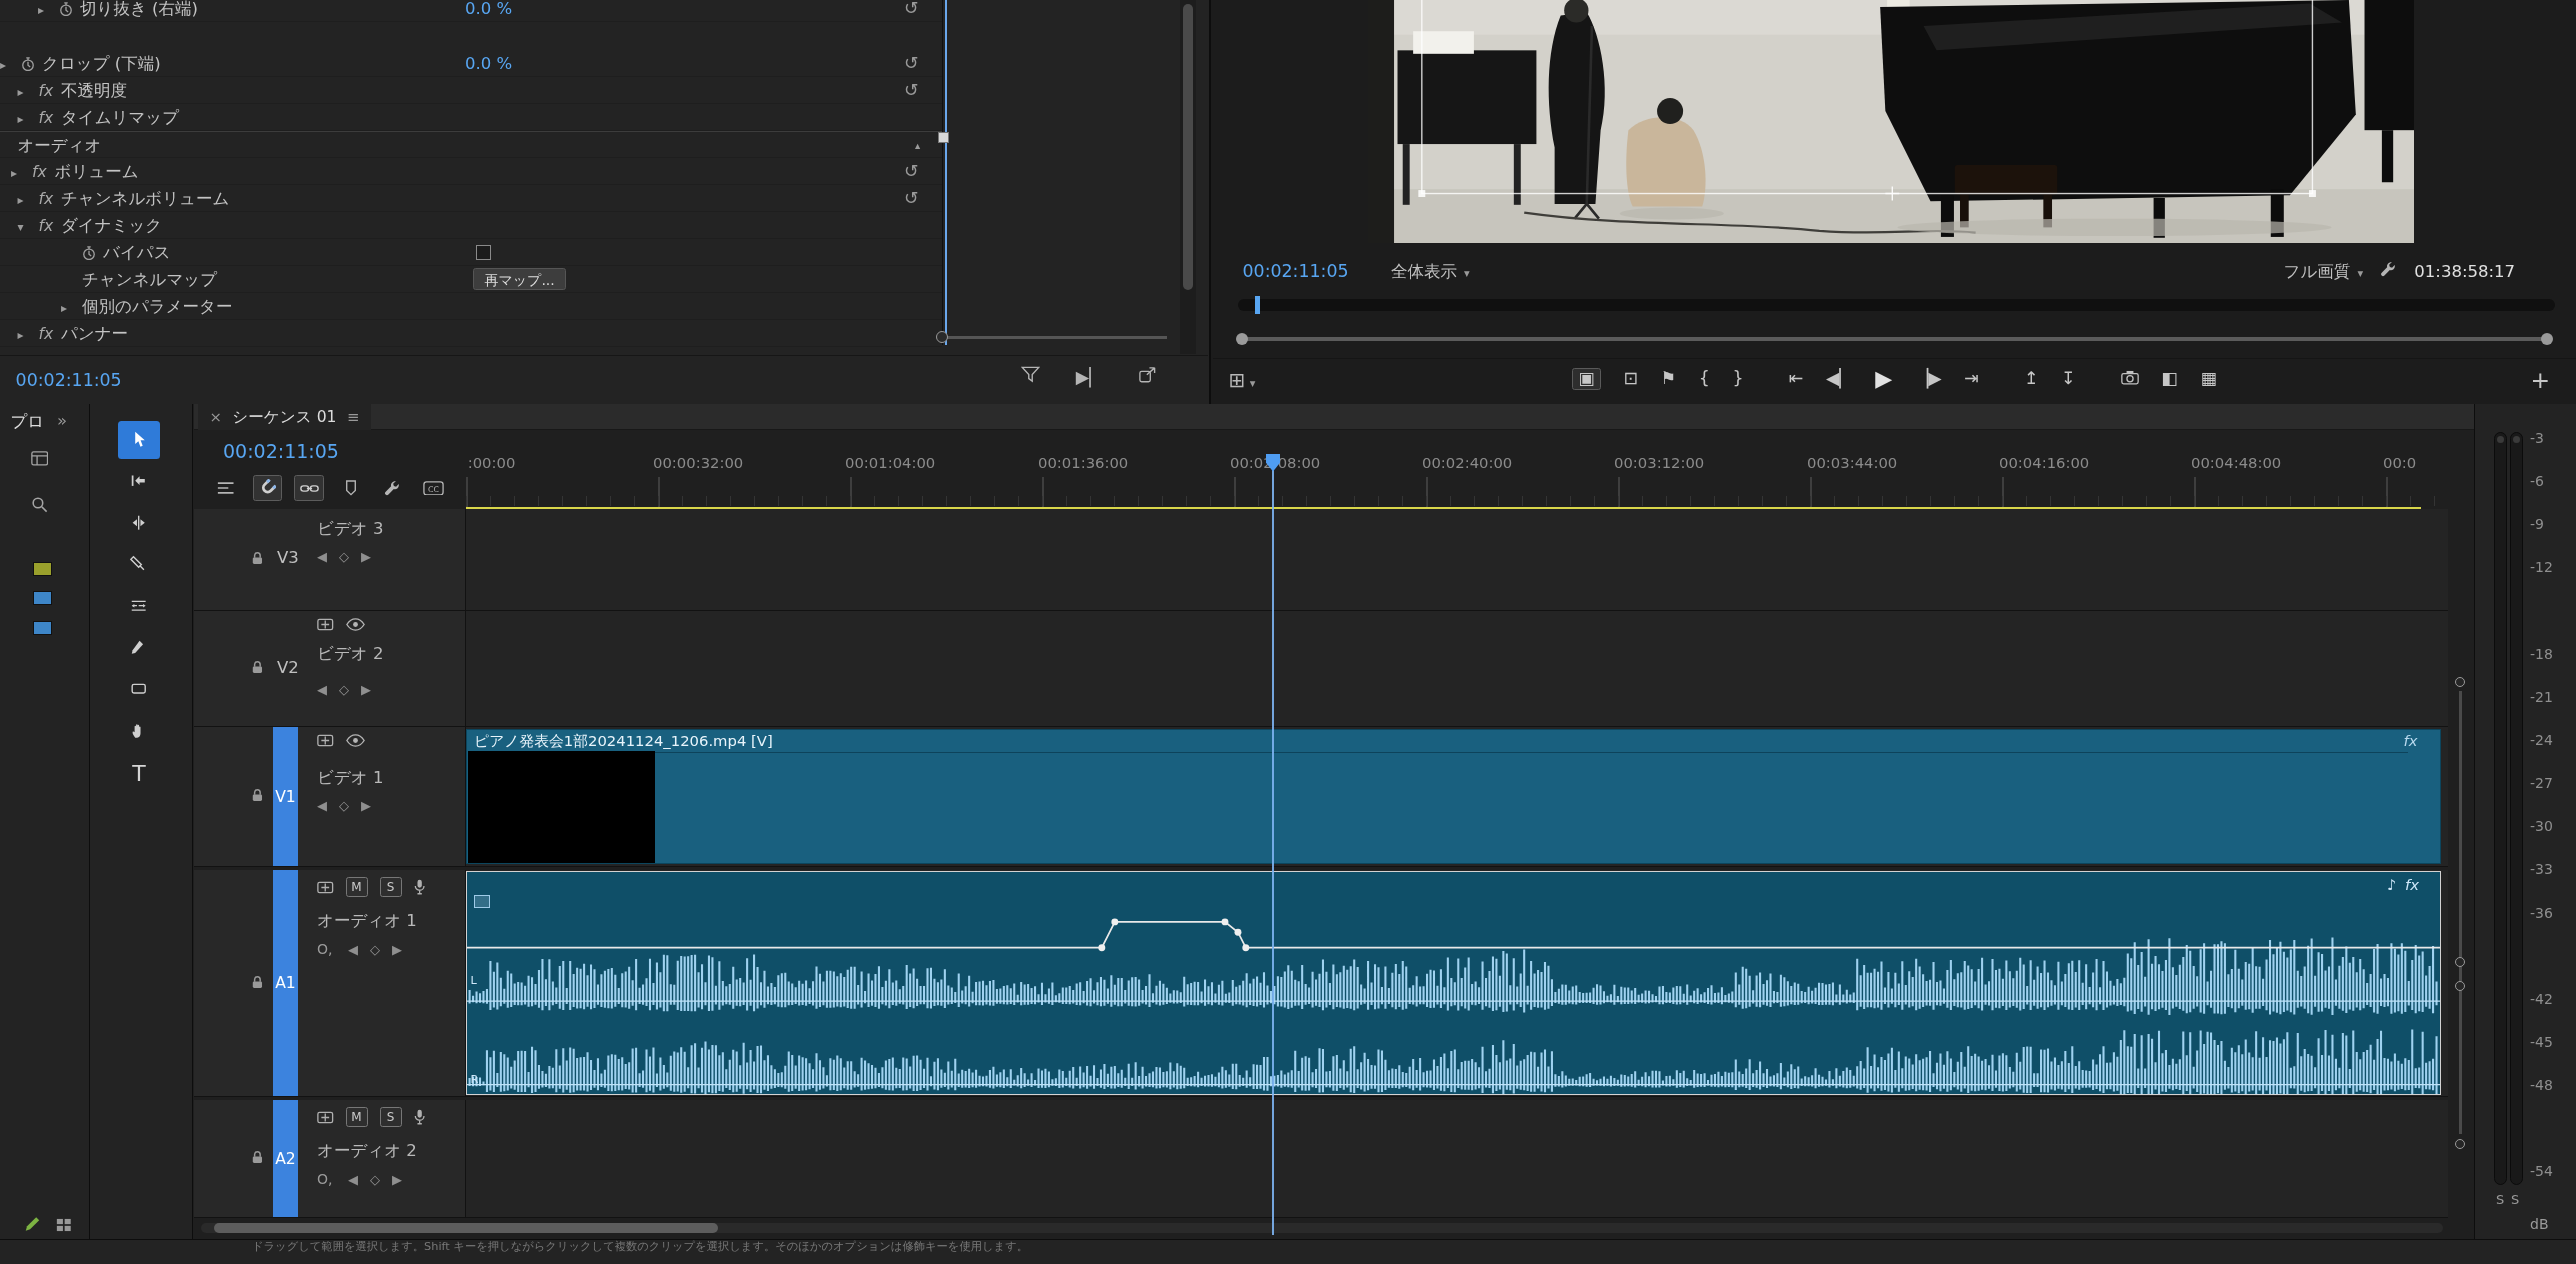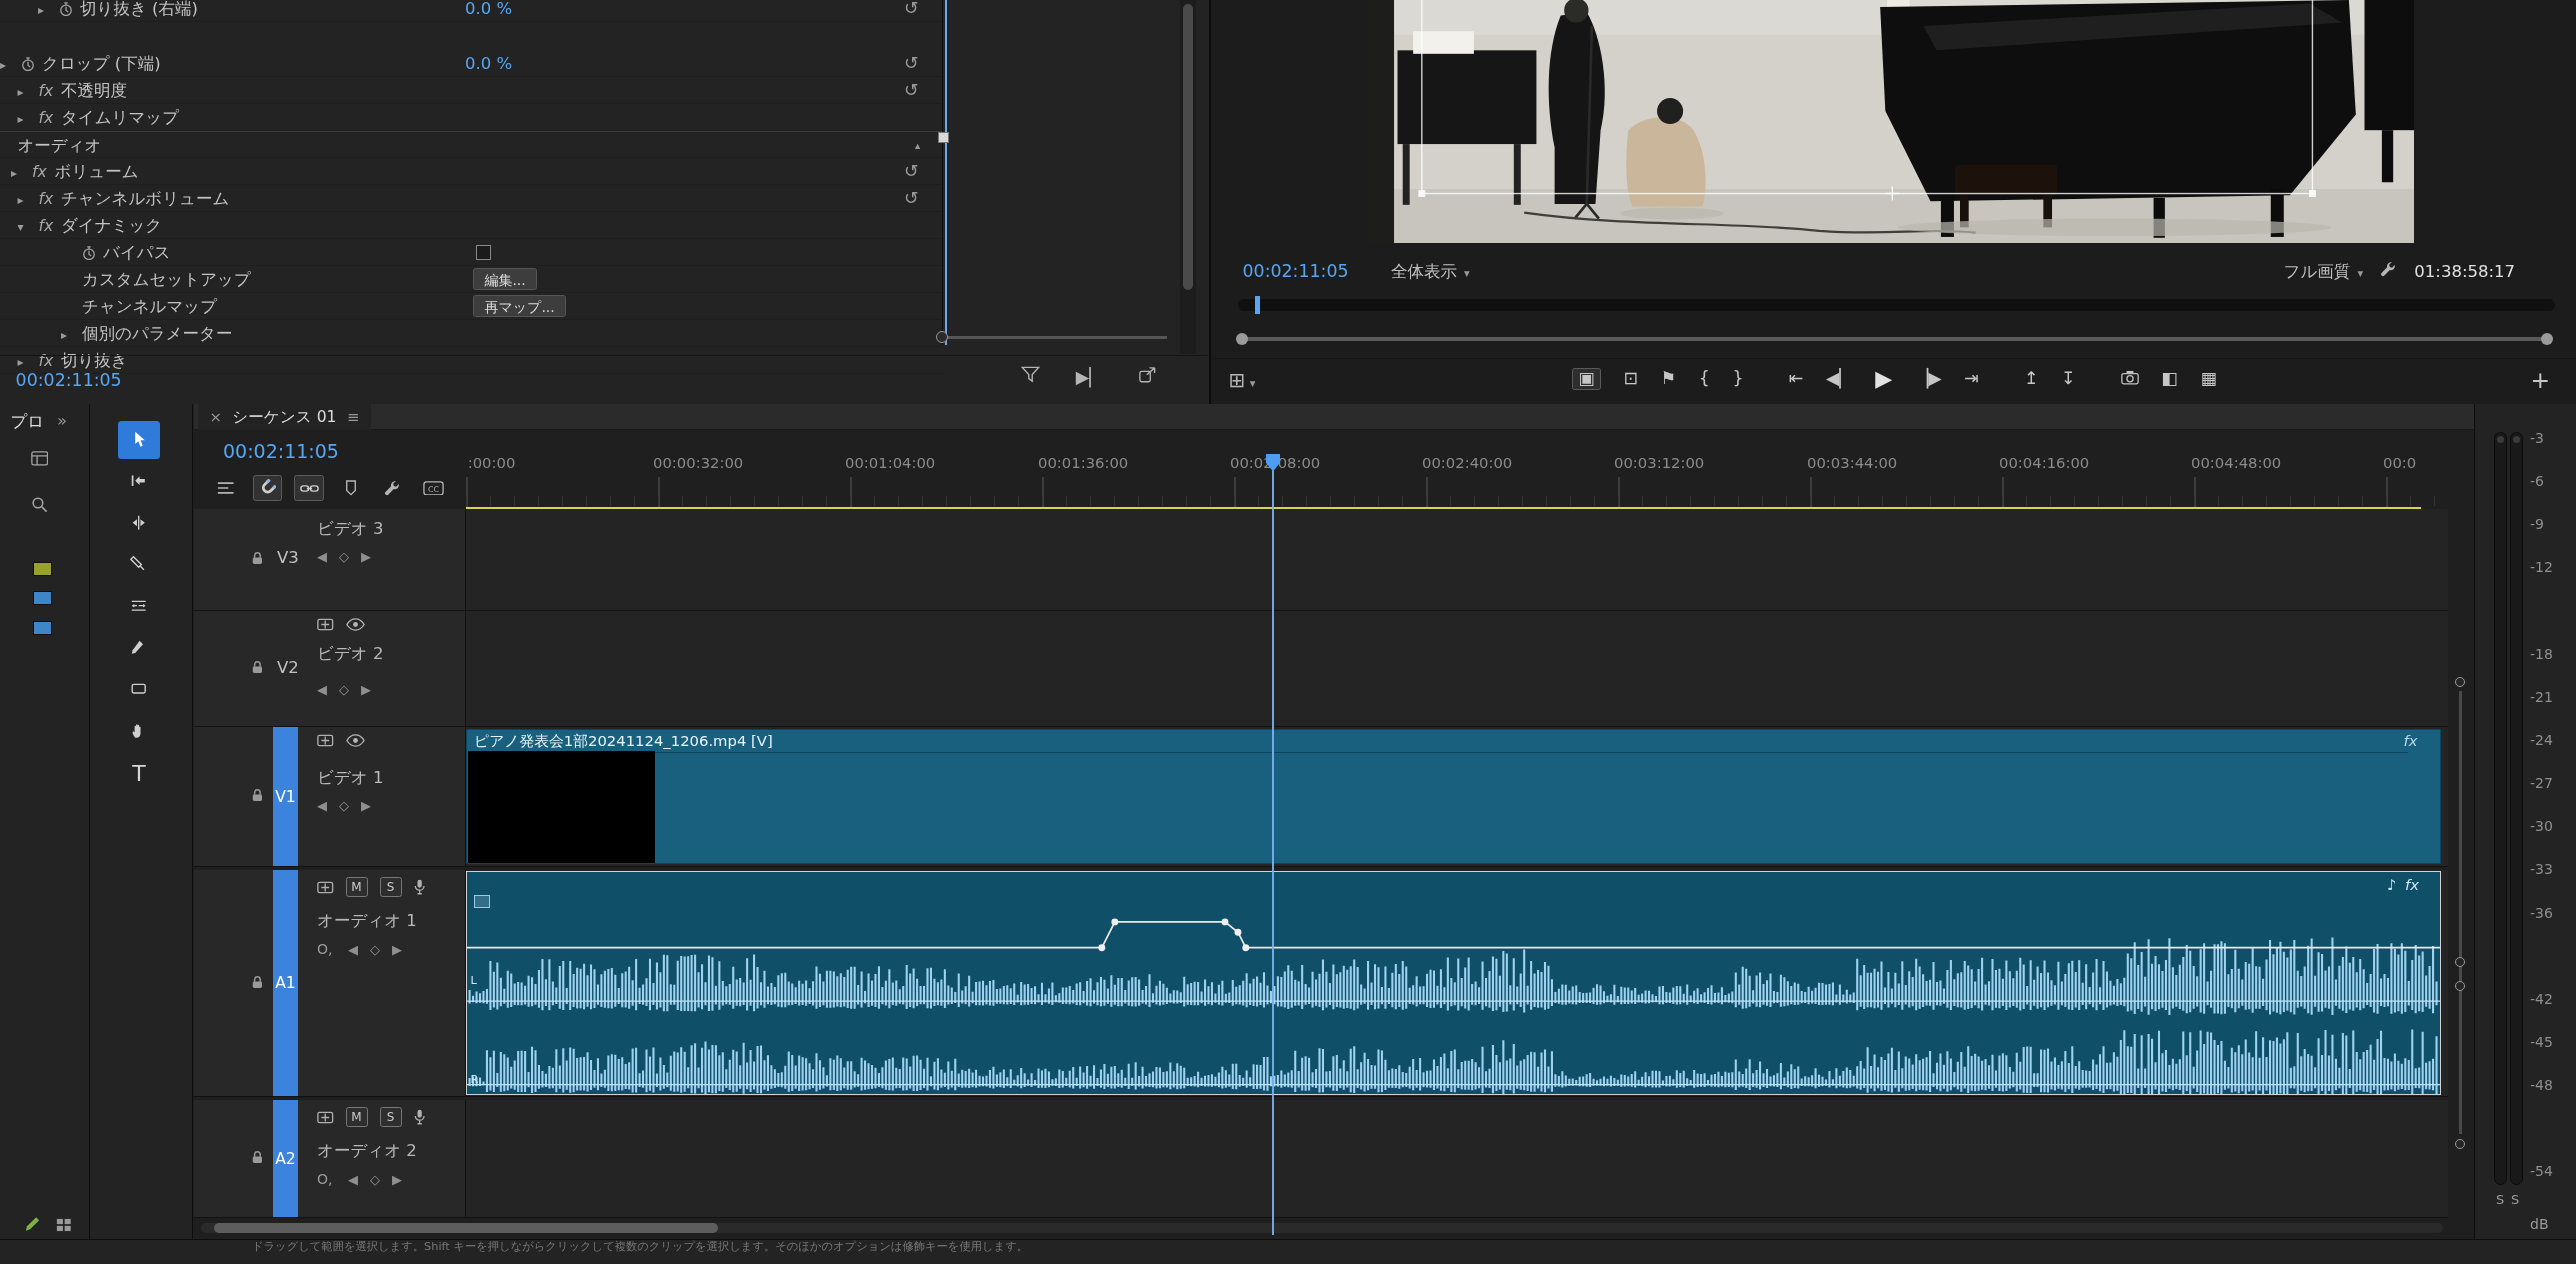--- a/index.html
+++ b/index.html
@@ -151,24 +151,23 @@
         <div class="ec-row ec-section" style="padding-left: 17.4px;"><span class="eclbl">オーディオ</span><span class="eccol">▴</span></div>
         <div class="ec-row" style="padding-left: 11px;"><span class="chev">▸</span><span class="fxchip">fx</span><span class="eclbl">ボリューム</span><span class="ecreset">↺</span></div>
         <div class="ec-row" style="padding-left: 17.4px;"><span class="chev">▸</span><span class="fxchip">fx</span><span class="eclbl">チャンネルボリューム</span><span class="ecreset">↺</span></div>
         <div class="ec-row" style="padding-left: 17.4px;"><span class="chev">▾</span><span class="fxchip">fx</span><span class="eclbl">ダイナミック</span></div>
         <div class="ec-row" style="padding-left: 61px;"><span class="chev">&nbsp;</span><span class="icon sw">
             <svg width="14" height="14.8" viewBox="0 0 16 17">
               <circle cx="8" cy="9.5" r="6" fill="none" stroke="#a0a0a0" stroke-width="1.5"></circle>
               <path d="M8 5.5V9.5l2.5 2M6 1h4M8 1v2.5" stroke="#a0a0a0" stroke-width="1.5" fill="none"></path>
             </svg>
           </span><span class="eclbl">バイパス</span><span class="eccbox"></span></div>
-        <div class="ec-row" style="padding-left: 61px;"><span class="chev">&nbsp;</span><span class="eclbl">カスタムセットアップ</span><span class="ecbtn">編集...</span></div>
         <div class="ec-row" style="padding-left: 61px;"><span class="chev">&nbsp;</span><span class="eclbl">チャンネルマップ</span><span class="ecbtn">再マップ...</span></div>
         <div class="ec-row" style="padding-left: 61px;"><span class="chev">▸</span><span class="eclbl">個別のパラメーター</span></div>
-        <div class="ec-row" style="padding-left: 17.4px;"><span class="chev">▸</span><span class="fxchip">fx</span><span class="eclbl">切り抜き</span></div>
+        <div class="ec-row" style="padding-left: 17.4px;"><span class="chev">▸</span><span class="fxchip">fx</span><span class="eclbl">パンナー</span></div>
       </div>
     <div id="ec-divider"></div>
     <div id="ec-playhead"></div>
     <div id="ec-volslider"></div>
     <div id="ec-minitrack"></div>
     <div id="ec-miniknob"></div>
     <div id="ec-vscroll">
         <div class="thumb"></div>
       </div>
     <div id="ec-bottom">

